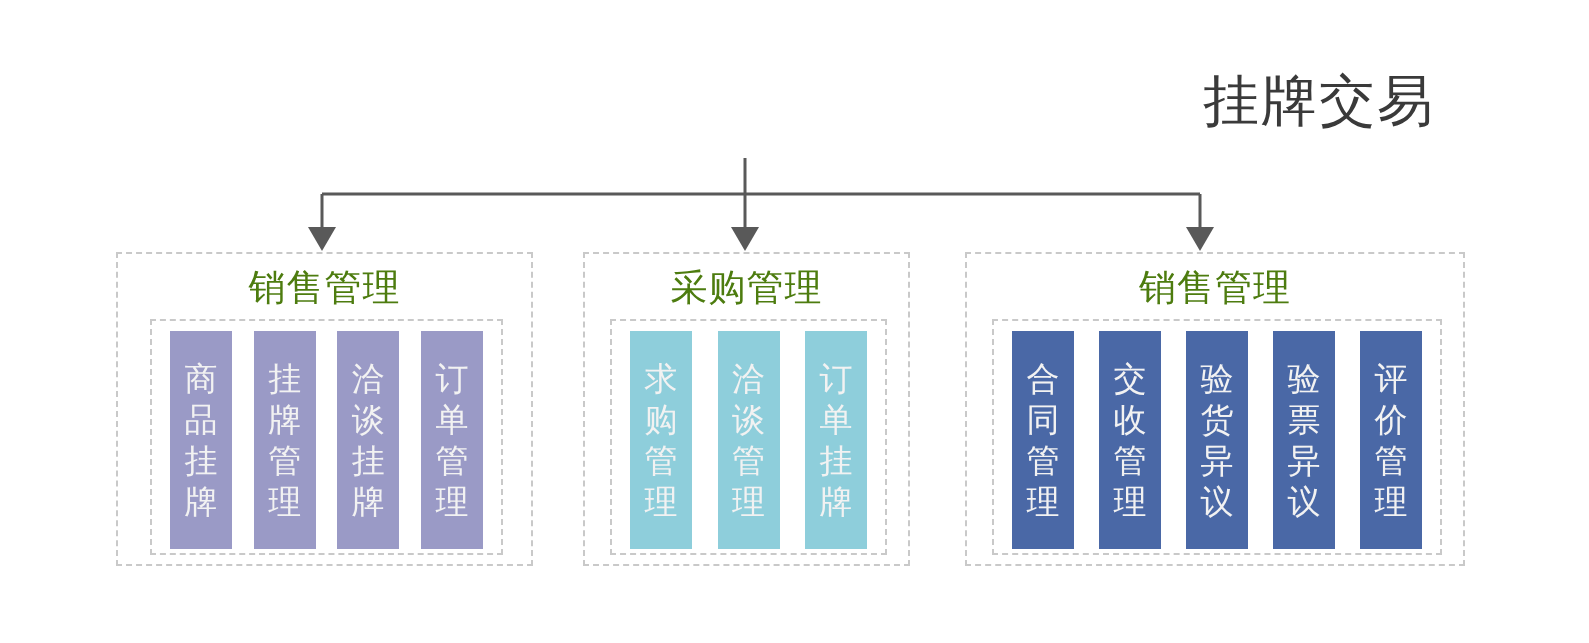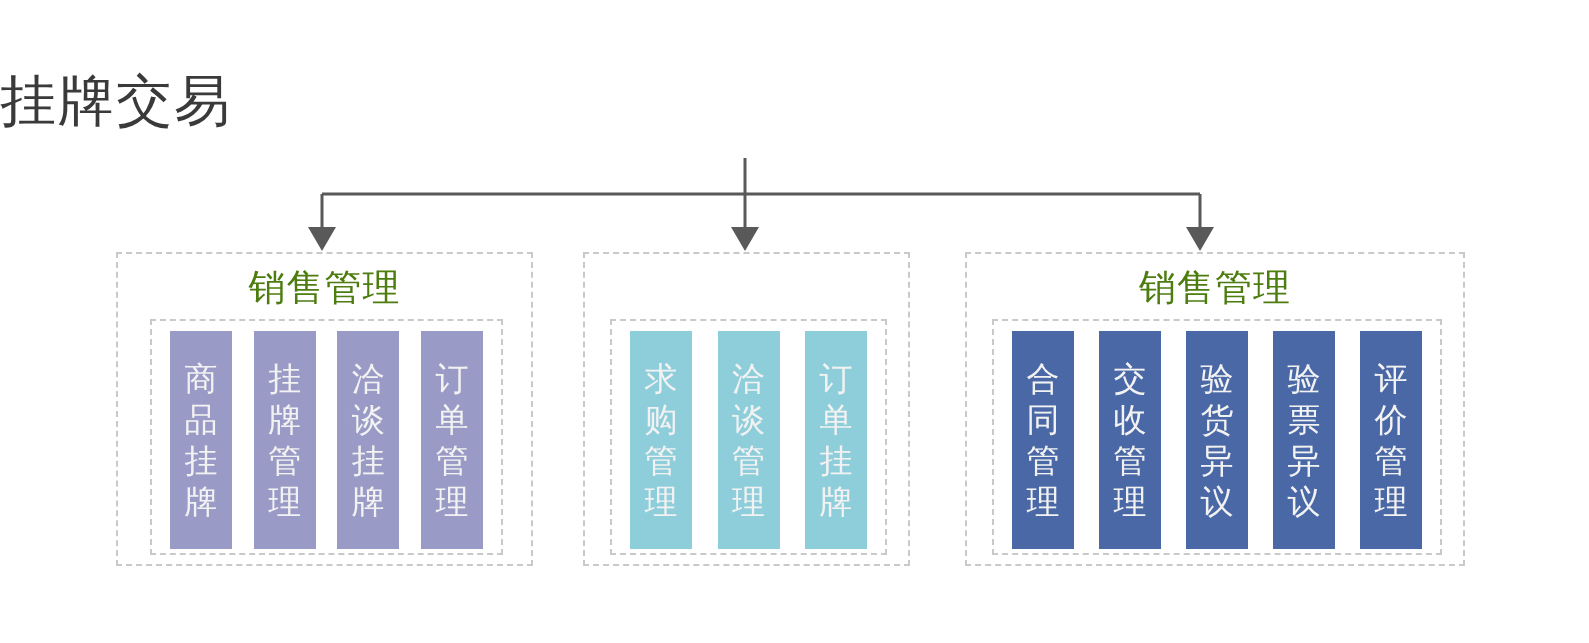--- a/index.html
+++ b/index.html
@@ -21,21 +21,21 @@
     height: 643px;
     background: #ffffff;
   }
 
   
   .root-title {
     position: absolute;
     left: 0;
     top: 68px;
     width: 1435px;
-    text-align: left;
+    text-align: right;
     font-size: 56px;
     line-height: 66px;
     color: #3a3a3a;
     letter-spacing: 2px;
     font-weight: 400;
     white-space: nowrap;
   }
 
   
   #connectors {
@@ -157,20 +157,21 @@
 
       <span class="ch">订</span>
           <span class="ch">单</span>
           <span class="ch">管</span>
           <span class="ch">理</span>
         </div>
     </div>
   </div>
 
   <div class="group-outer" id="group-1">
+    <div class="group-title">采购管理</div>
     <div class="group-inner">
       <div class="item-bar" style="background:#8ecedb">
 
       <span class="ch">求</span>
           <span class="ch">购</span>
           <span class="ch">管</span>
           <span class="ch">理</span>
         </div>
       <div class="item-bar" style="background:#8ecedb">
 

